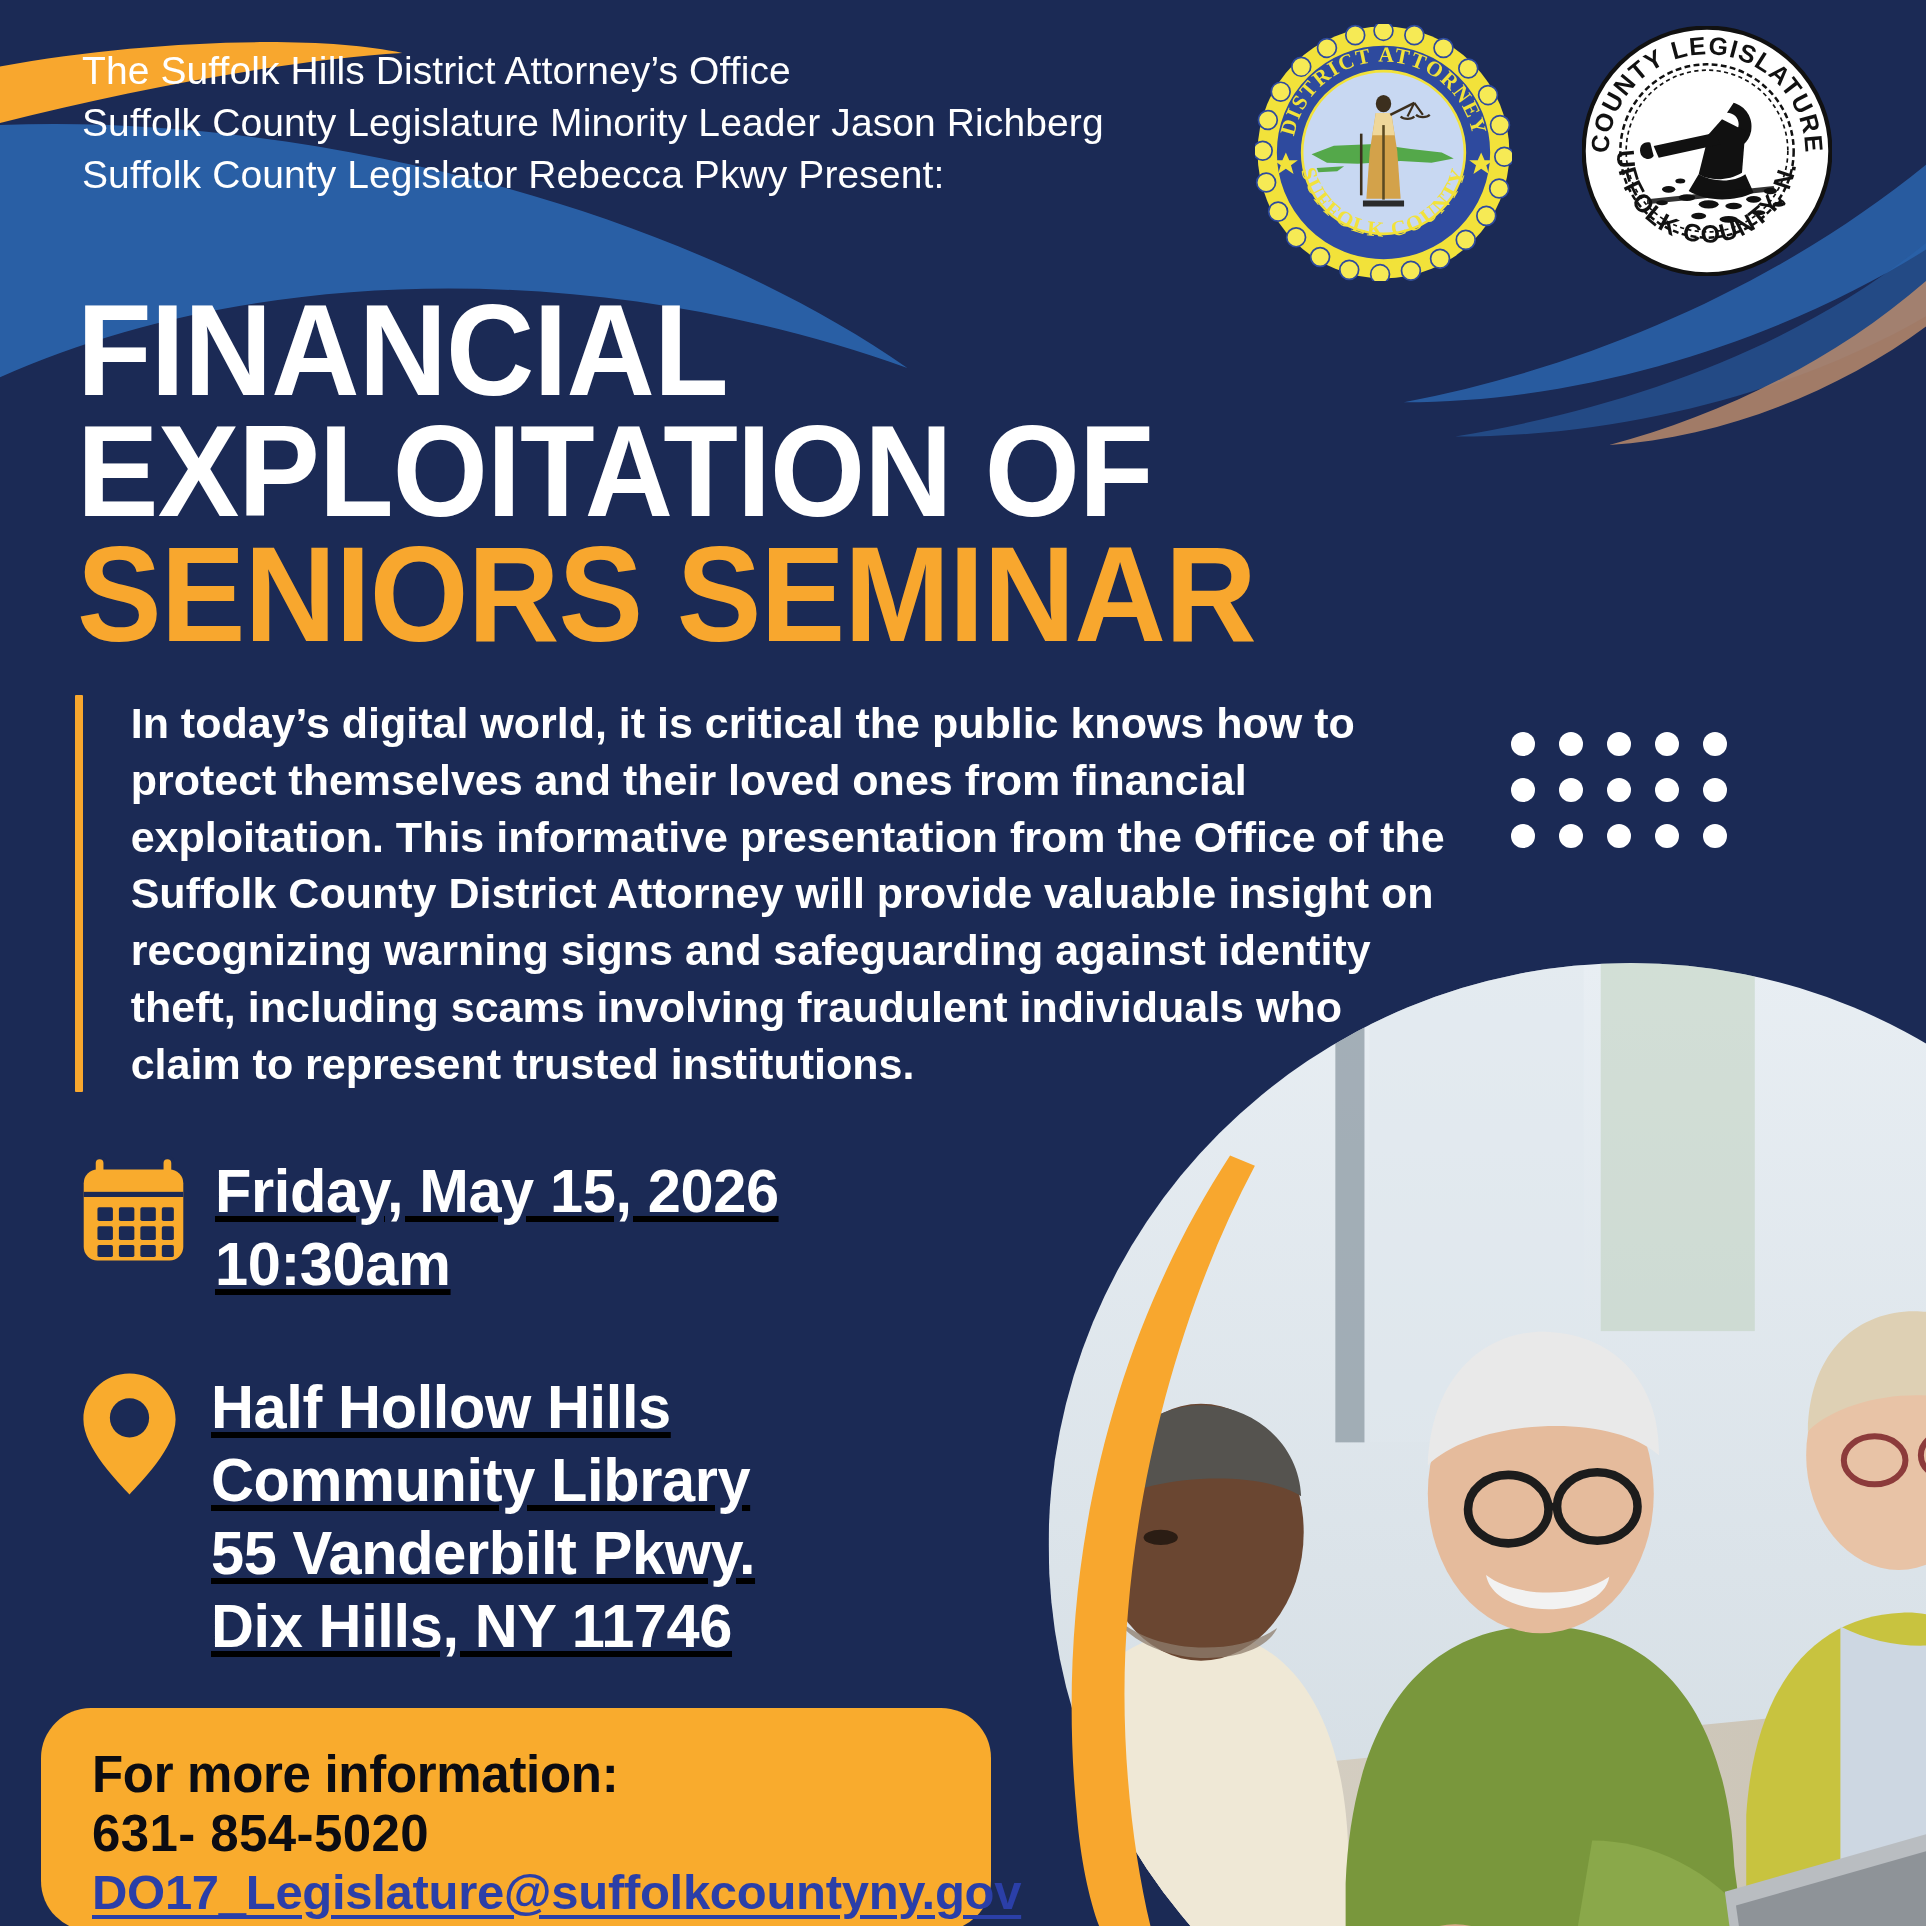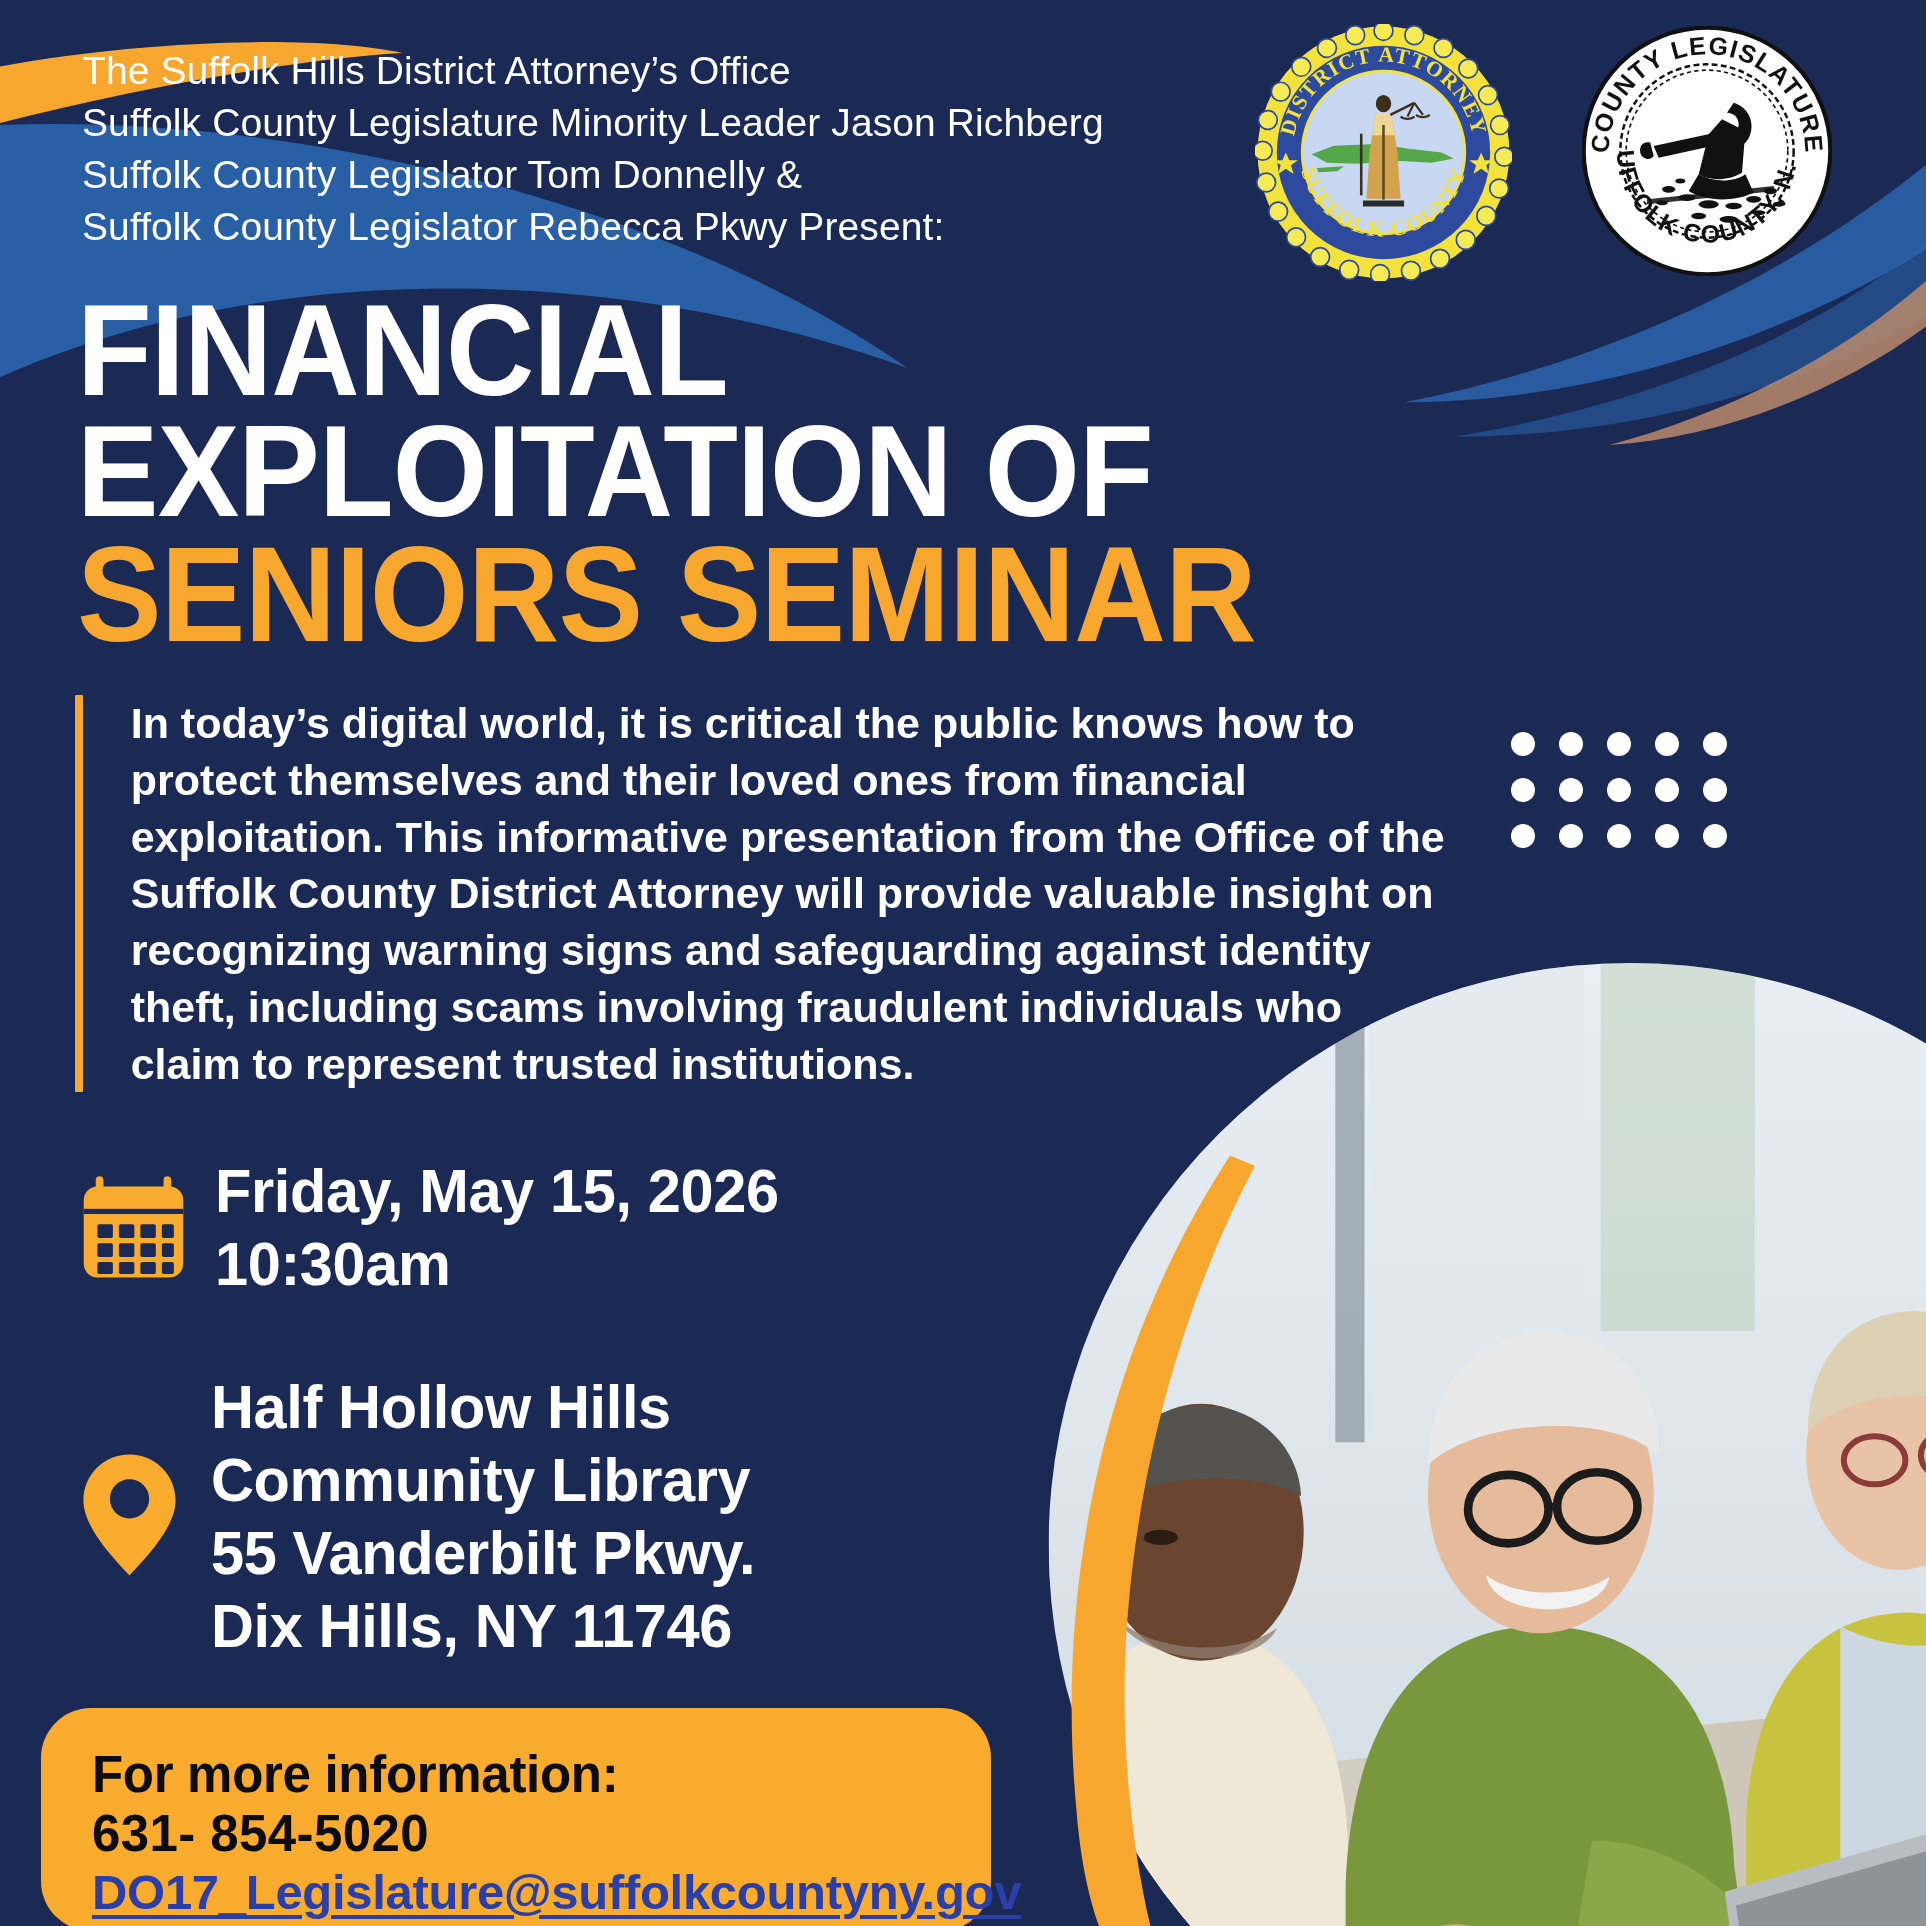--- a/index.html
+++ b/index.html
@@ -107,21 +107,22 @@
     width: 24px;
     height: 24px;
     border-radius: 50%;
     background: #ffffff;
   }
 
   
   .info-row {
     position: absolute;
     display: flex;
-    align-items: center;
+    align-items: flex-start;
+    text-decoration: underline;
   }
   #row-date { left: 82px; top: 1154px; }
   #row-loc  { left: 78px; top: 1370px; }
 
   .info-icon {
     flex: 0 0 auto;
     width: 111px;
     margin-right: 22px;
   }
   .info-text {
@@ -262,21 +263,20 @@
              C 1300 1560 1230 1830 1258 2120
              C 1262 2170 1272 2218 1284 2250
              L 1344 2250
              C 1320 2150 1306 2010 1318 1880
              C 1332 1710 1382 1520 1466 1362 Z" fill="#f8a72e"></path>
   </svg>
 
   <div class="presenters">
     <div>The Suffolk Hills District Attorney’s Office</div>
     <div>Suffolk County Legislature Minority Leader Jason Richberg</div>
-    <div>Suffolk County Legislator Tom Donnelly &amp;</div>
     <div>Suffolk County Legislator Rebecca Pkwy Present:</div>
   </div>
 
   <svg class="logo" id="da-seal" viewBox="0 0 300 300">
     <defs>
       <path id="daTopArc" d="M 44 150 A 106 106 0 0 1 256 150" fill="none"></path>
       <path id="daBotArc" d="M 52 150 A 98 98 0 0 0 248 150" fill="none"></path>
     </defs>
     <circle cx="150" cy="150" r="147" fill="#f2e23a"></circle>
     <g stroke="#2e4a9e" stroke-width="2" fill="#f6ea55">

